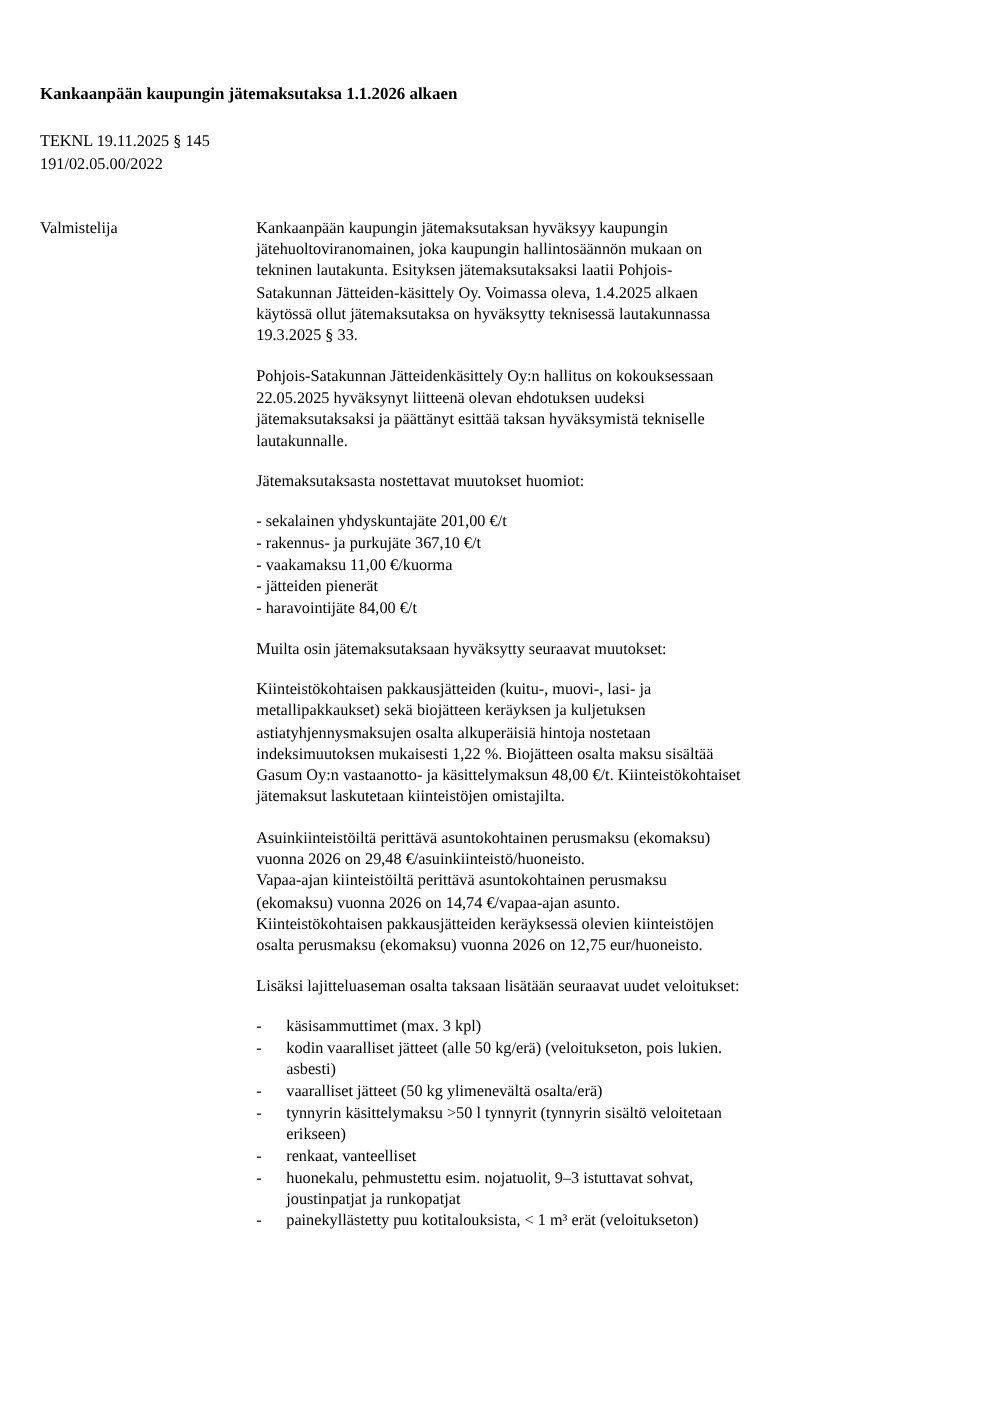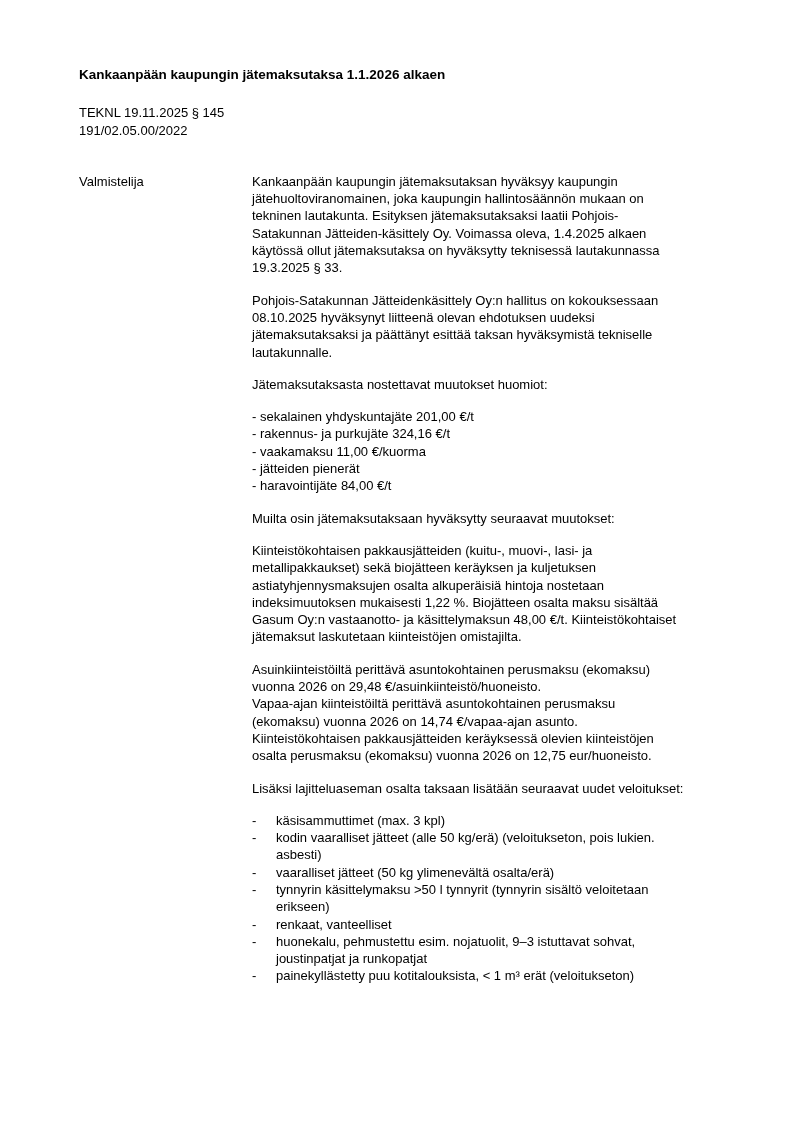--- a/index.html
+++ b/index.html
@@ -7,24 +7,24 @@
     padding: 0;
     background: #ffffff;
   }
   .page {
     position: relative;
     width: 794px;
     height: 1122px;
     box-sizing: border-box;
     background: #ffffff;
     color: #000000;
-    font-family: Liberation Sans, sans-serif;
+    font-family: Liberation Serif, serif;
     font-size: 13px;
     line-height: 17.3px;
-    padding: 66px 40px 40px 79px;
+    padding: 66px 40px 40px 32px;
     overflow: hidden;
   }
   .doc-title {
     font-weight: bold;
     font-size: 13.5px;
     white-space: pre-wrap;
   }
   .ref-block {
     margin-top: 21px;
   }
@@ -84,29 +84,29 @@
 
 
       <div class="para">Kankaanpään kaupungin jätemaksutaksan hyväksyy kaupungin
 jätehuoltoviranomainen, joka kaupungin hallintosäännön mukaan on
 tekninen lautakunta. Esityksen jätemaksutaksaksi laatii Pohjois-
 Satakunnan Jätteiden-käsittely Oy. Voimassa oleva, 1.4.2025 alkaen
 käytössä ollut jätemaksutaksa on hyväksytty teknisessä lautakunnassa
 19.3.2025 § 33.</div>
 
       <div class="para">Pohjois-Satakunnan Jätteidenkäsittely Oy:n hallitus on kokouksessaan
-08.10.2025 hyväksynyt liitteenä olevan ehdotuksen uudeksi
+22.05.2025 hyväksynyt liitteenä olevan ehdotuksen uudeksi
 jätemaksutaksaksi ja päättänyt esittää taksan hyväksymistä tekniselle
 lautakunnalle.</div>
 
       <div class="para">Jätemaksutaksasta nostettavat muutokset huomiot:</div>
 
 
       <div class="para">- sekalainen yhdyskuntajäte 201,00 €/t
-- rakennus- ja purkujäte 324,16 €/t
+- rakennus- ja purkujäte 367,10 €/t
 - vaakamaksu 11,00 €/kuorma
 - jätteiden pienerät
 - haravointijäte 84,00 €/t</div>
 
       <div class="para">Muilta osin jätemaksutaksaan hyväksytty seuraavat muutokset:</div>
 
       <div class="para">Kiinteistökohtaisen pakkausjätteiden (kuitu-, muovi-, lasi- ja
 metallipakkaukset) sekä biojätteen keräyksen ja kuljetuksen
 astiatyhjennysmaksujen osalta alkuperäisiä hintoja nostetaan
 indeksimuutoksen mukaisesti 1,22 %. Biojätteen osalta maksu sisältää

